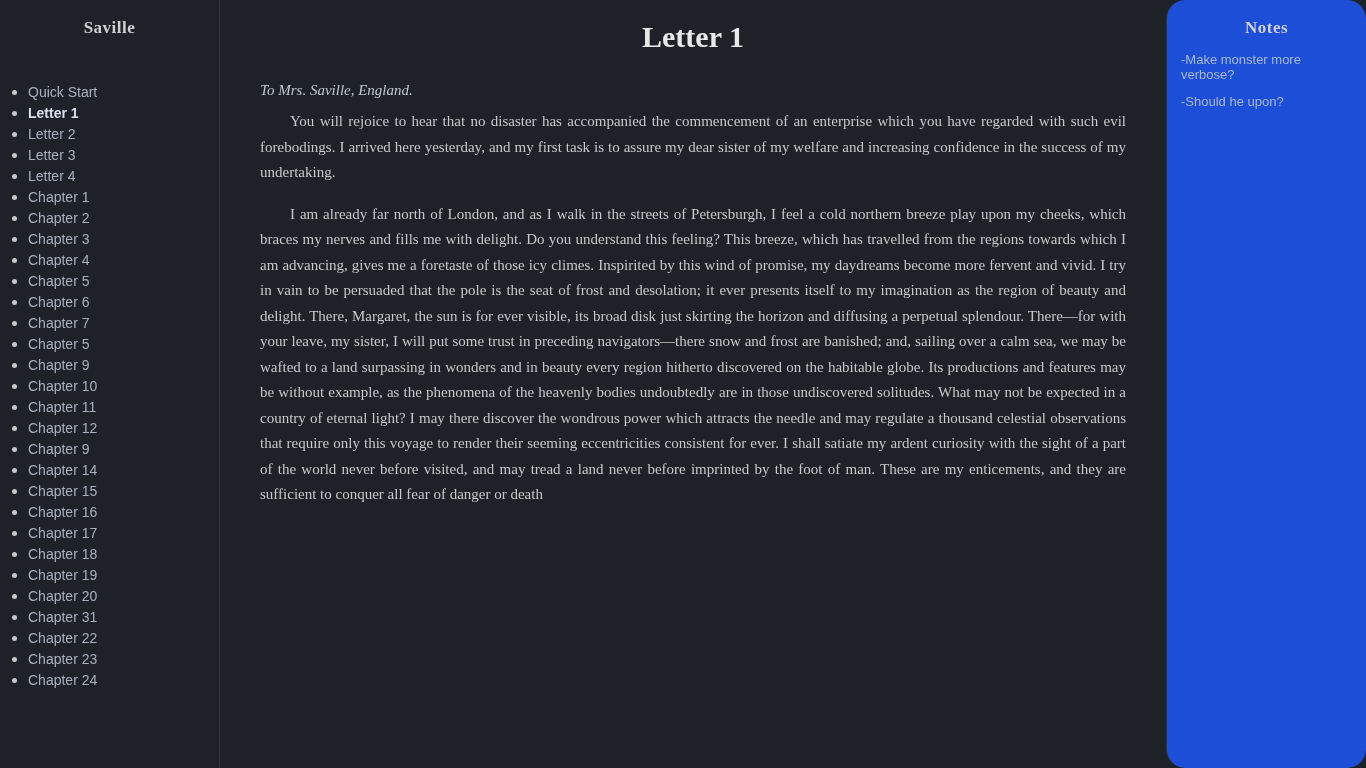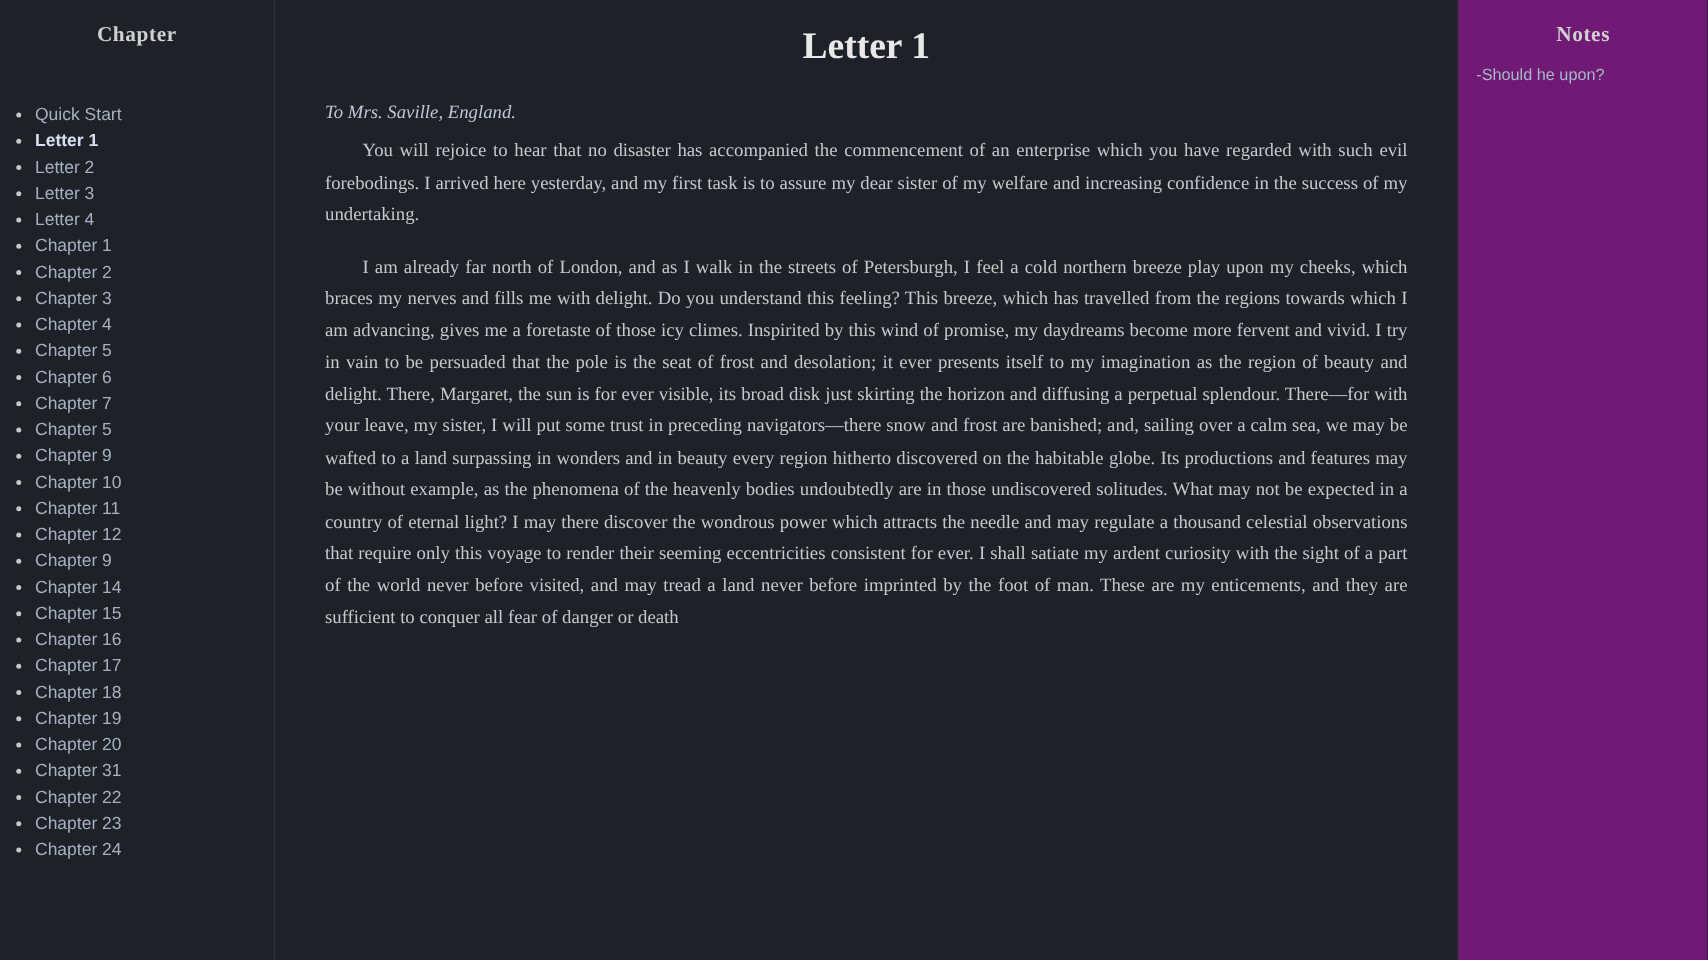--- a/index.html
+++ b/index.html
@@ -92,24 +92,25 @@
     #main::-webkit-scrollbar-thumb { background: #555; border-radius: 4px; }
 
     #sidebar::-webkit-scrollbar { width: 6px; }
     #sidebar::-webkit-scrollbar-track { background: #1e2128; }
     #sidebar::-webkit-scrollbar-thumb { background: #444; border-radius: 3px; }
 
     
     #notes {
       width: 200px;
       min-width: 200px;
-      background-color: #701a75;
+      background-color: #1d4ed8;
       border-left: 1px solid #333;
       padding: 10px 14px;
       overflow-y: auto;
+      border-radius: 19px;
     }
     #notes-title {
       text-align: center;
       font-size: 17px;
       font-weight: bold;
       color: #d0d0d0;
       padding: 8px 0 14px 0;
       letter-spacing: 0.5px;
     }
     .note-item {
@@ -117,21 +118,21 @@
       font-size: 13px;
       font-family: Arial, sans-serif;
       margin-bottom: 12px;
       cursor: pointer;
     }
   </style>
 </head>
 <body>
 
 <nav id="sidebar">
-  <div id="sidebar-title">Chapter</div>
+  <div id="sidebar-title">Saville</div>
   <ul id="chapter-list">
   <li><a href="#">Quick Start</a></li>
       <li><a href="#" class="active">Letter 1</a></li>
       <li><a href="#">Letter 2</a></li>
       <li><a href="#">Letter 3</a></li>
       <li><a href="#">Letter 4</a></li>
       <li><a href="#">Chapter 1</a></li>
       <li><a href="#">Chapter 2</a></li>
       <li><a href="#">Chapter 3</a></li>
       <li><a href="#">Chapter 4</a></li>
@@ -163,15 +164,16 @@
   <p id="subtitle">To Mrs. Saville, England.</p>
   <div id="body-text">
   <p>You will rejoice to hear that no disaster has accompanied the commencement of an enterprise which you have regarded with such evil forebodings. I arrived here yesterday, and my first task is to assure my dear sister of my welfare and increasing confidence in the success of my undertaking.</p>
       <p>I am already far north of London, and as I walk in the streets of Petersburgh, I feel a cold northern breeze play upon my cheeks, which braces my nerves and fills me with delight. Do you understand this feeling? This breeze, which has travelled from the regions towards which I am advancing, gives me a foretaste of those icy climes. Inspirited by this wind of promise, my daydreams become more fervent and vivid. I try in vain to be persuaded that the pole is the seat of frost and desolation; it ever presents itself to my imagination as the region of beauty and delight. There, Margaret, the sun is for ever visible, its broad disk just skirting the horizon and diffusing a perpetual splendour. There—for with your leave, my sister, I will put some trust in preceding navigators—there snow and frost are banished; and, sailing over a calm sea, we may be wafted to a land surpassing in wonders and in beauty every region hitherto discovered on the habitable globe. Its productions and features may be without example, as the phenomena of the heavenly bodies undoubtedly are in those undiscovered solitudes. What may not be expected in a country of eternal light? I may there discover the wondrous power which attracts the needle and may regulate a thousand celestial observations that require only this voyage to render their seeming eccentricities consistent for ever. I shall satiate my ardent curiosity with the sight of a part of the world never before visited, and may tread a land never before imprinted by the foot of man. These are my enticements, and they are sufficient to conquer all fear of danger or death</p>
     </div>
 </main>
 
 <aside id="notes">
   <div id="notes-title">Notes</div>
   <div id="notes-list">
+  <div class="note-item">-Make monster more verbose?</div>
       <div class="note-item">-Should he upon?</div>
     </div>
 </aside>
 
 </body></html>

